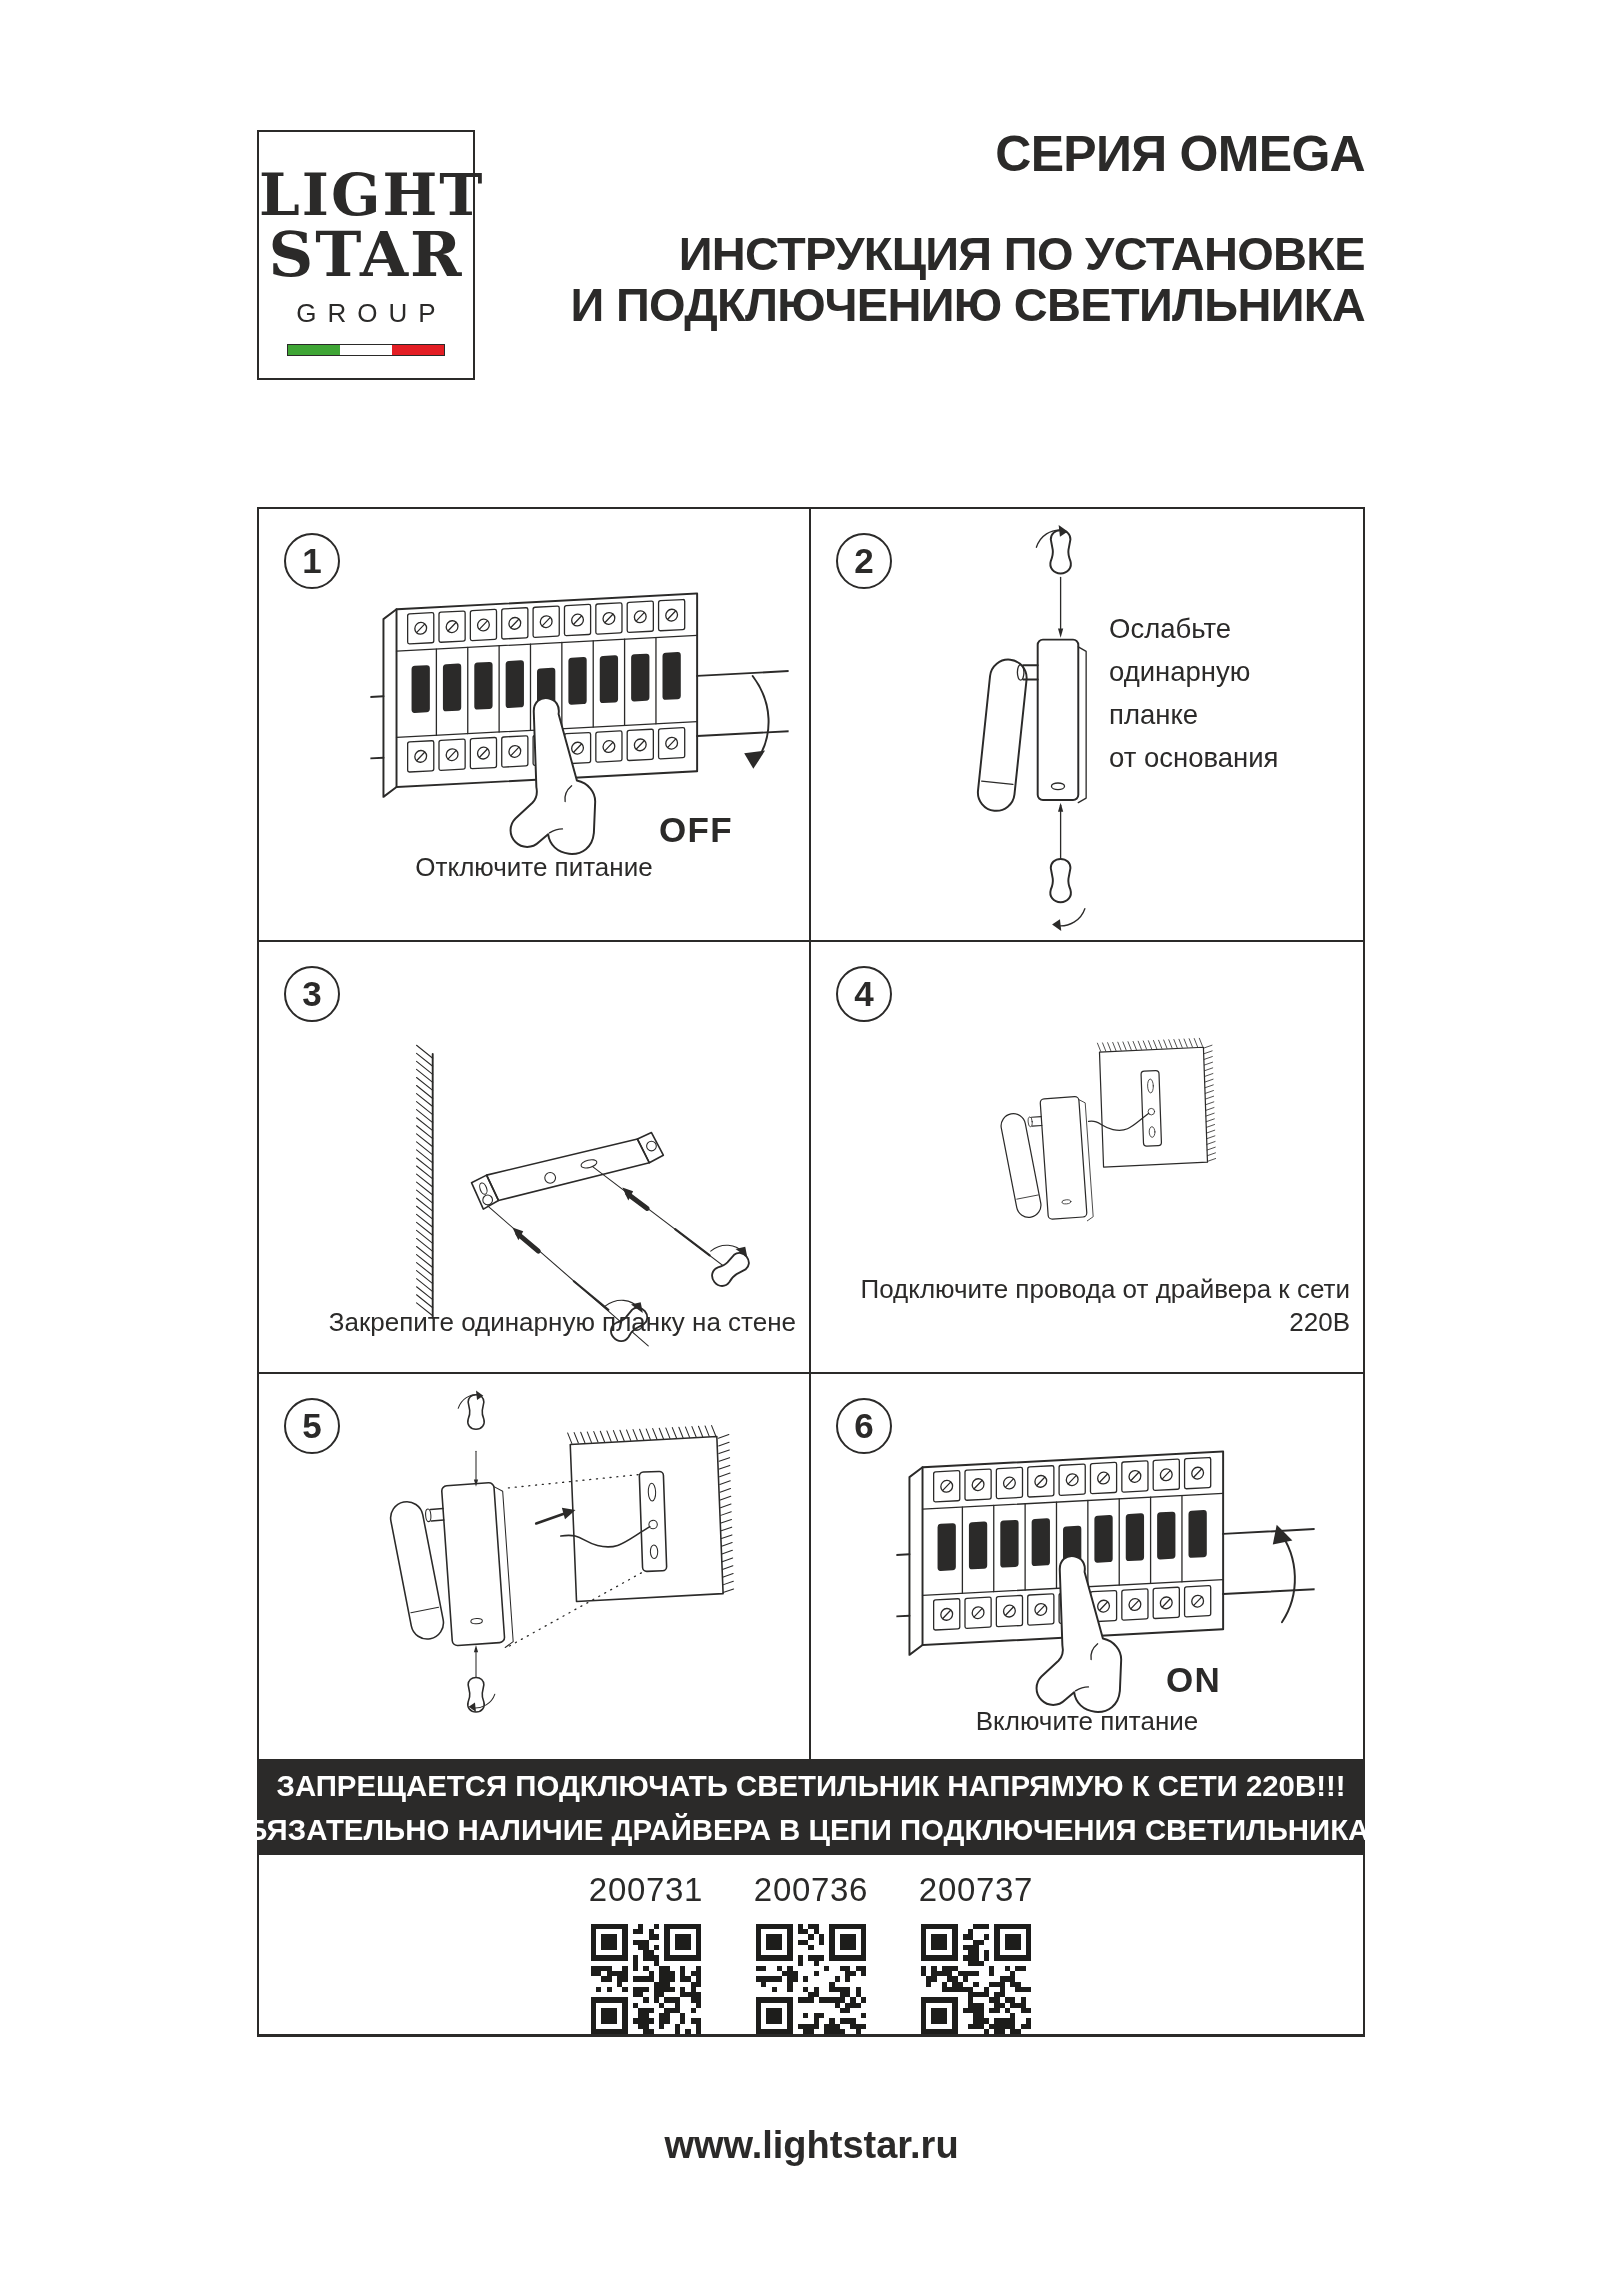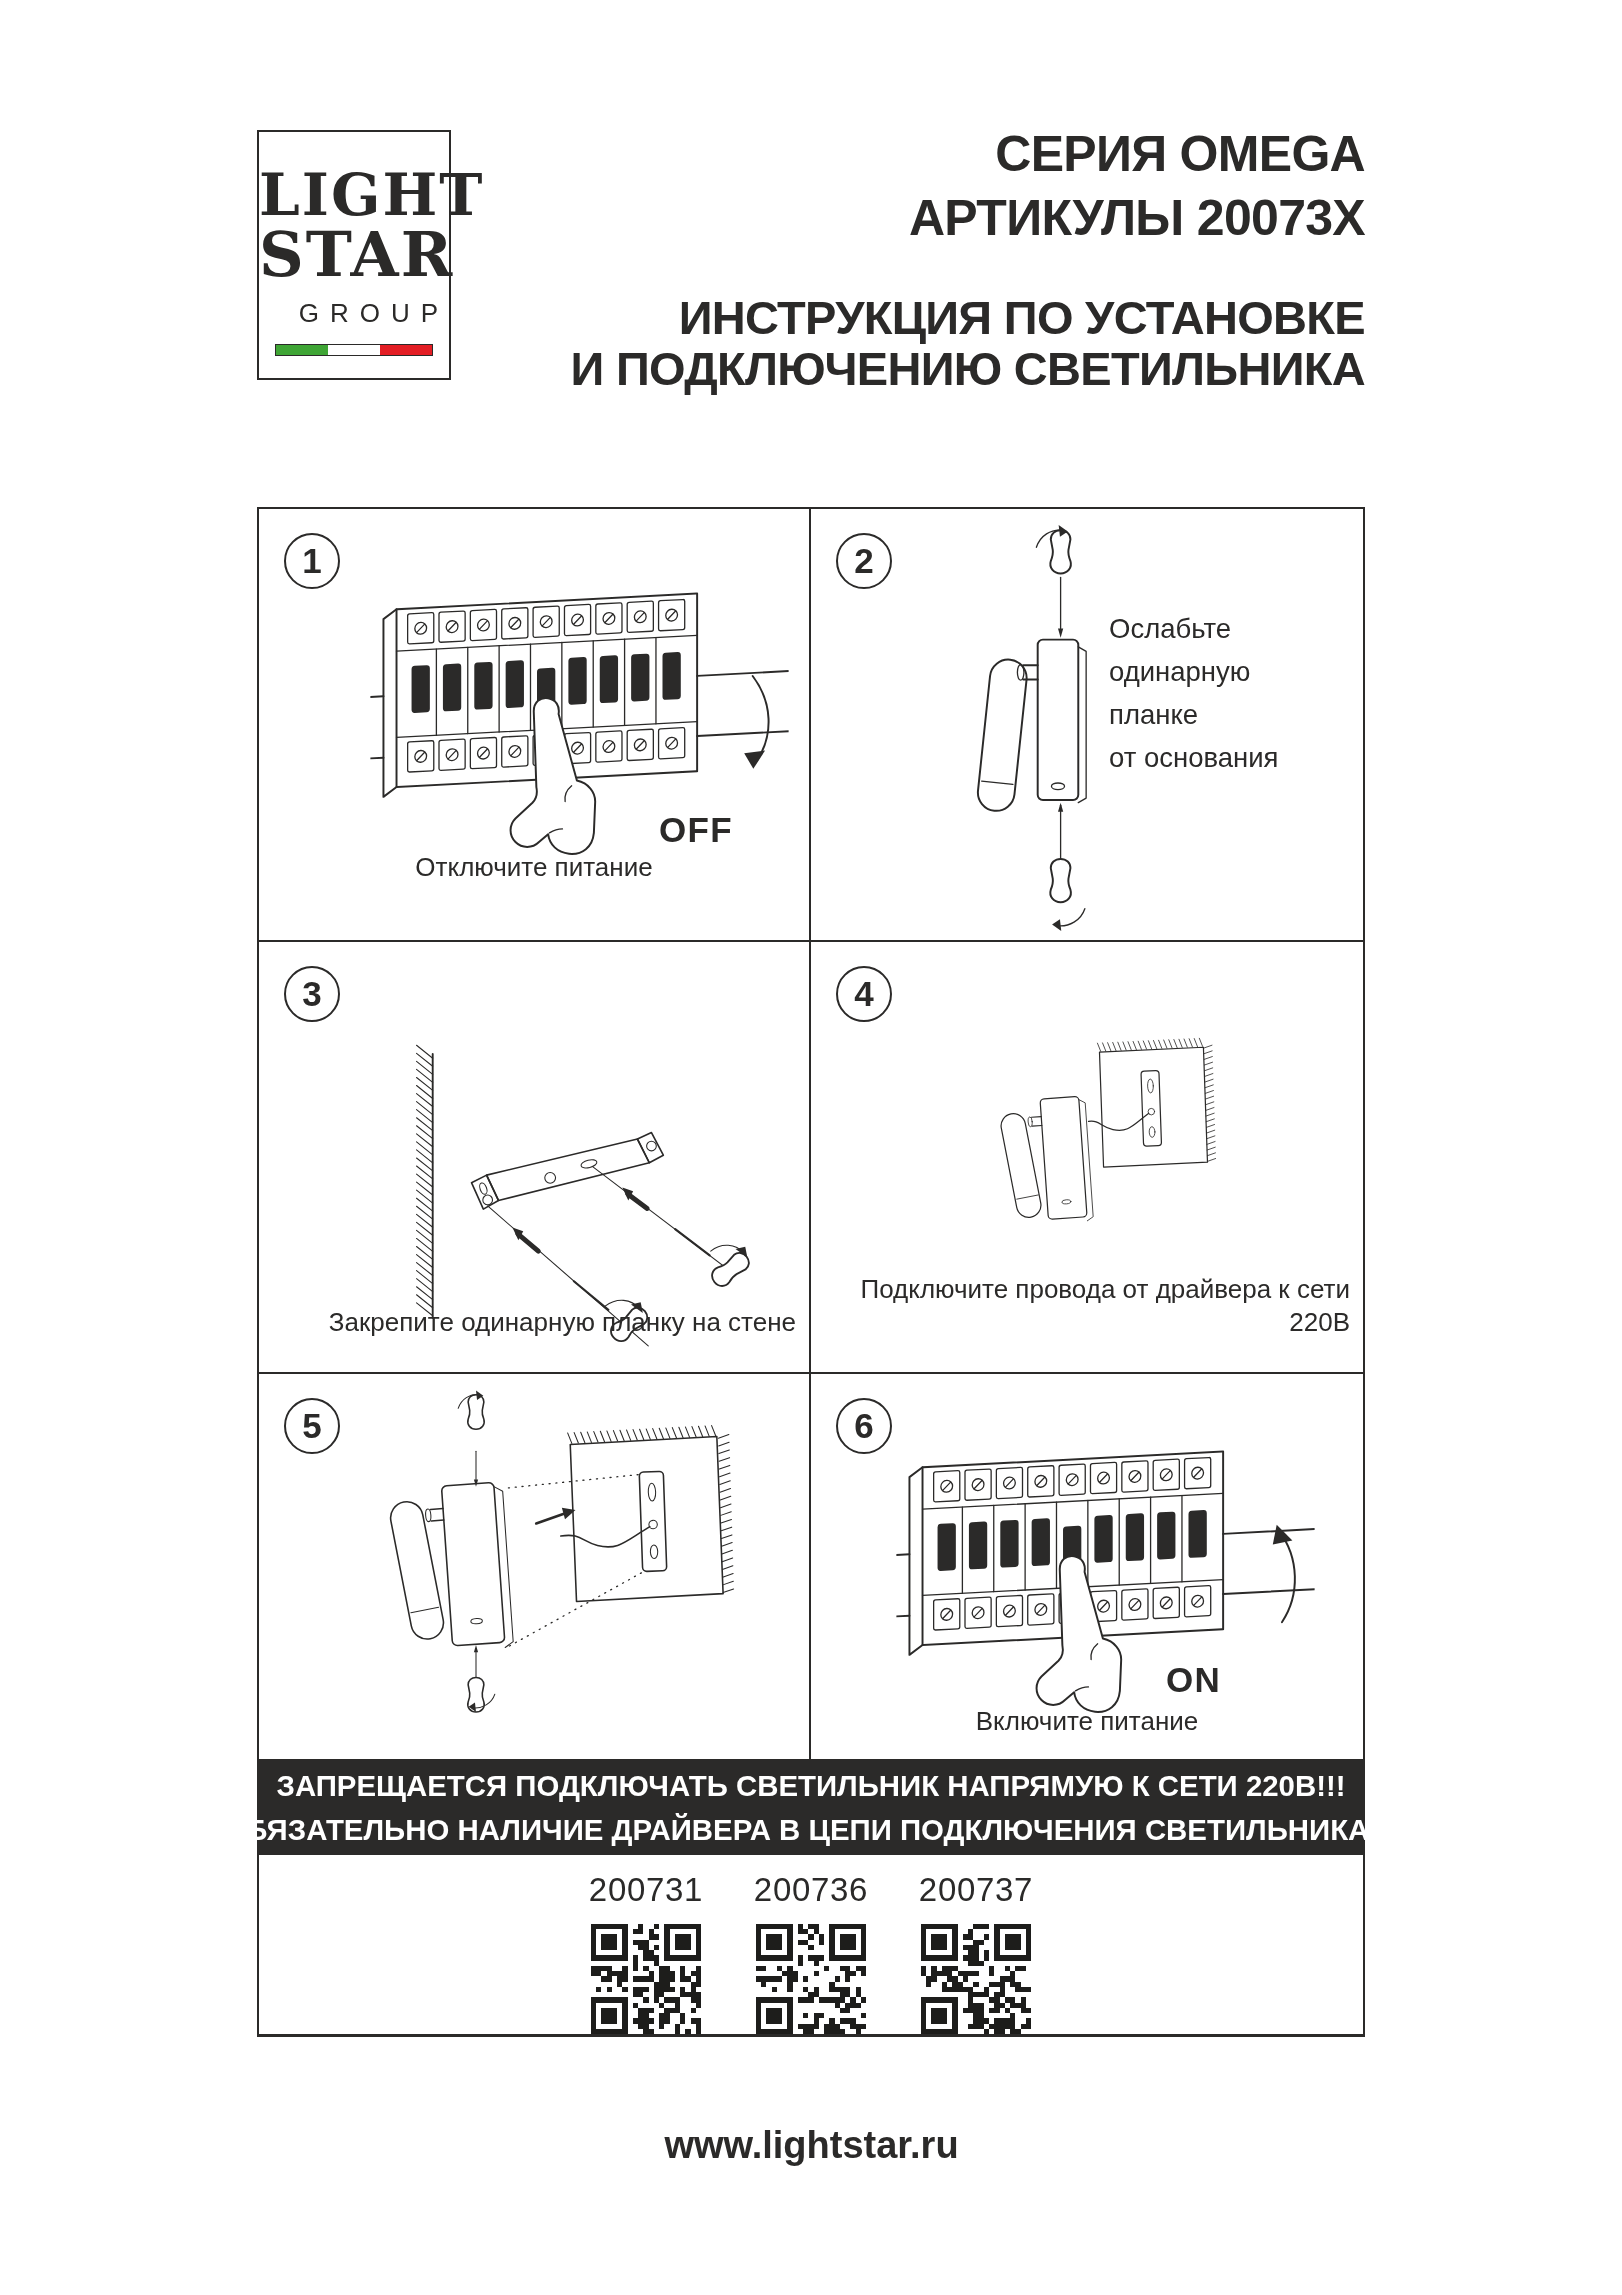--- a/index.html
+++ b/index.html
@@ -3,22 +3,22 @@
 <meta charset="utf-8">
 <style>
   :root{
     --ink:#2b2a29; --qr:#1d1d1b; --green:#3fa535; --red:#e31e24;
   }
   html,body{margin:0;padding:0;background:#fff;}
   .page{position:relative;width:1623px;height:2295px;background:#fff;overflow:hidden;
         font-family:"Liberation Sans",sans-serif;color:var(--ink);}
 
   
-  .logo-box{position:absolute;left:257px;top:130px;width:194px;height:250px;
-            border:2px solid var(--ink);box-sizing:border-box;text-align:right;}
+  .logo-box{position:absolute;left:257px;top:130px;width:218px;height:250px;
+            border:2px solid var(--ink);box-sizing:border-box;text-align:center;}
   .logo-light,.logo-star{font-family:"DejaVu Serif","Liberation Serif",serif;font-weight:700;
             letter-spacing:2px;line-height:56px;}
   .logo-light{font-size:58px;margin-top:35px;}
   .logo-star{font-size:62px;line-height:63px;}
   .logo-group{font-size:26px;font-weight:400;letter-spacing:11px;text-indent:11px;margin-top:11.8px;}
   .flag{width:156px;height:9.8px;margin:15.7px auto 0;border:1.3px solid var(--ink);display:flex;box-sizing:content-box;}
   .flag span{flex:1;}
   .flag .f-green{background:var(--green);}
   .flag .f-white{background:#fff;}
   .flag .f-red{background:var(--red);}
@@ -175,21 +175,20 @@
     <div class="logo-group">GROUP</div>
     <div class="flag">
       <span class="f-green"></span>
       <span class="f-white"></span>
       <span class="f-red"></span>
     </div>
   </div>
 
   <div class="header-block">
     <div class="series-line">СЕРИЯ OMEGA</div>
-    <div class="series-line">АРТИКУЛЫ 20073Х</div>
     <div class="title-lines">
       <div class="title-line">ИНСТРУКЦИЯ ПО УСТАНОВКЕ</div>
       <div class="title-line">И ПОДКЛЮЧЕНИЮ СВЕТИЛЬНИКА</div>
     </div>
   </div>
 
   <div class="grid">
 
     <div class="cell c-left r1">
       <div class="step-num">1</div>

